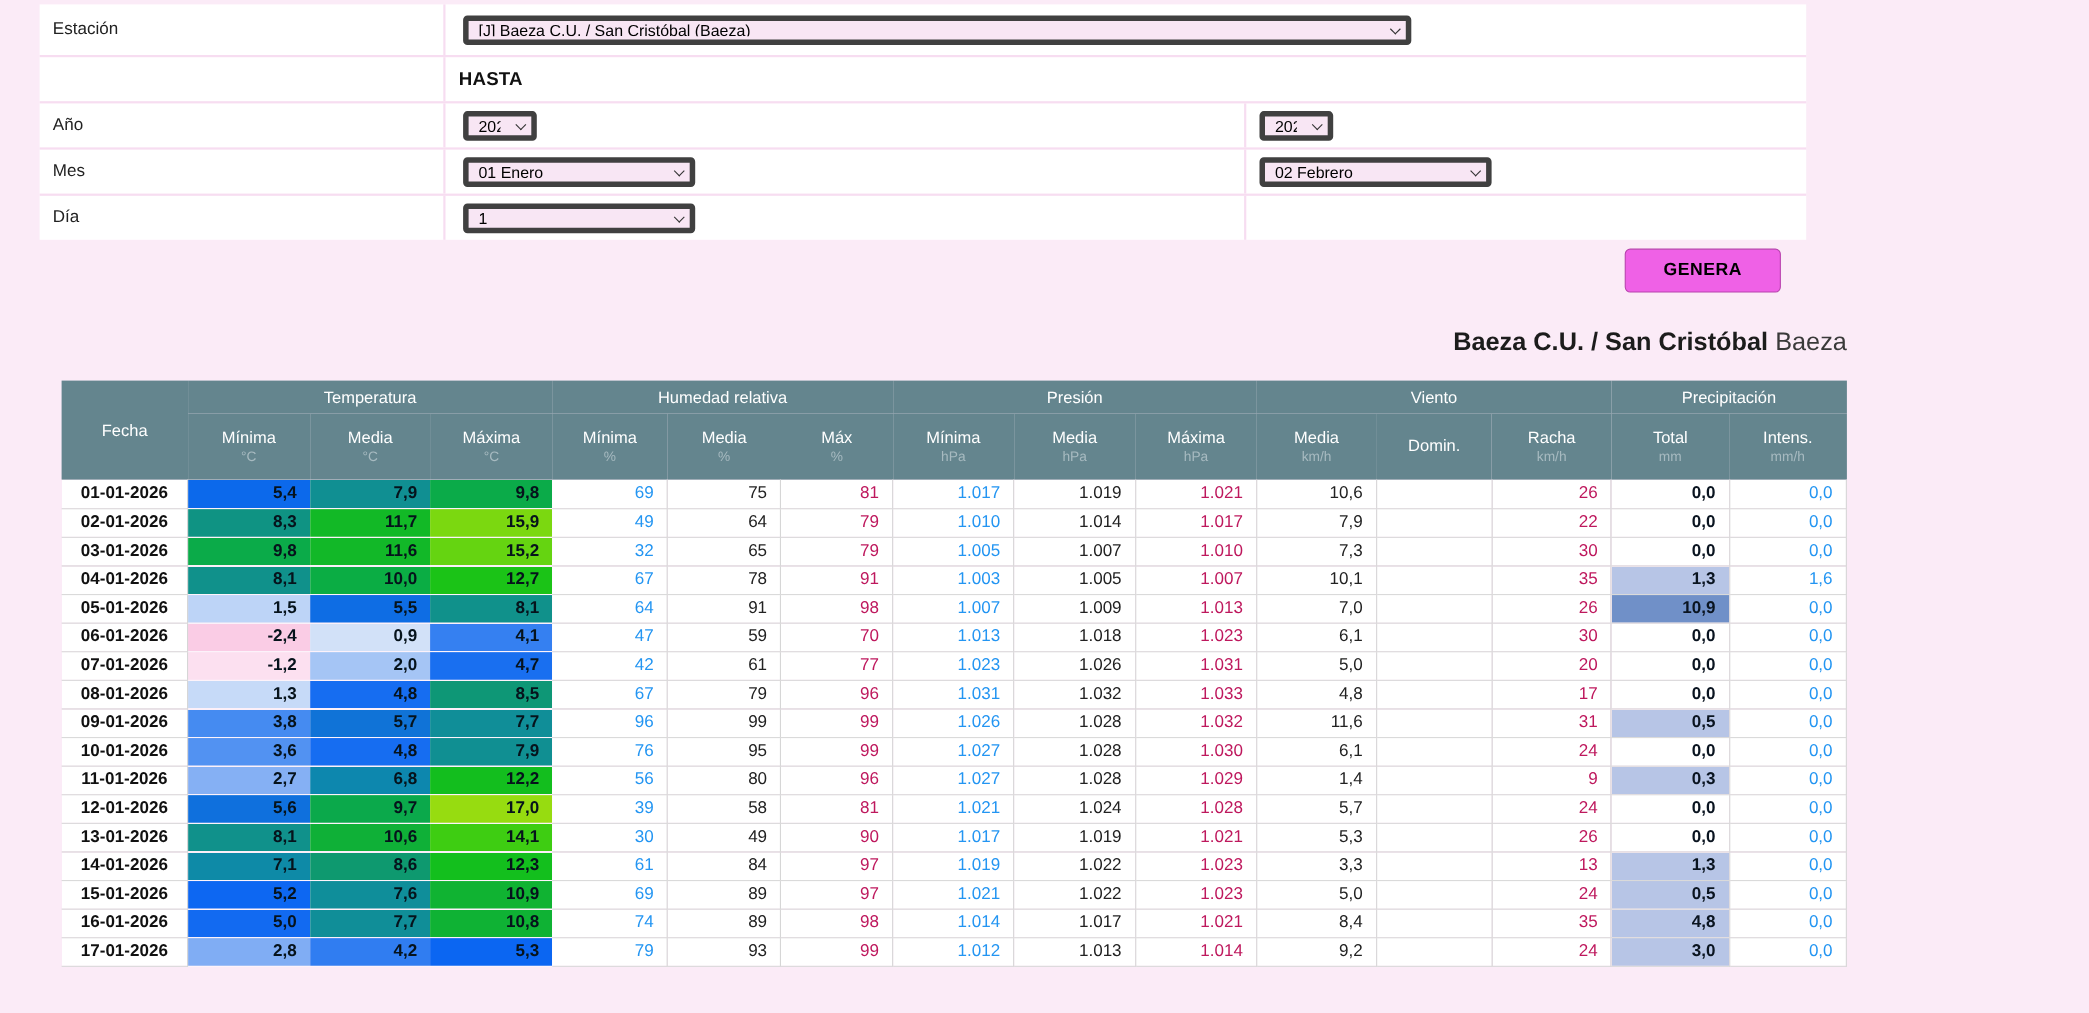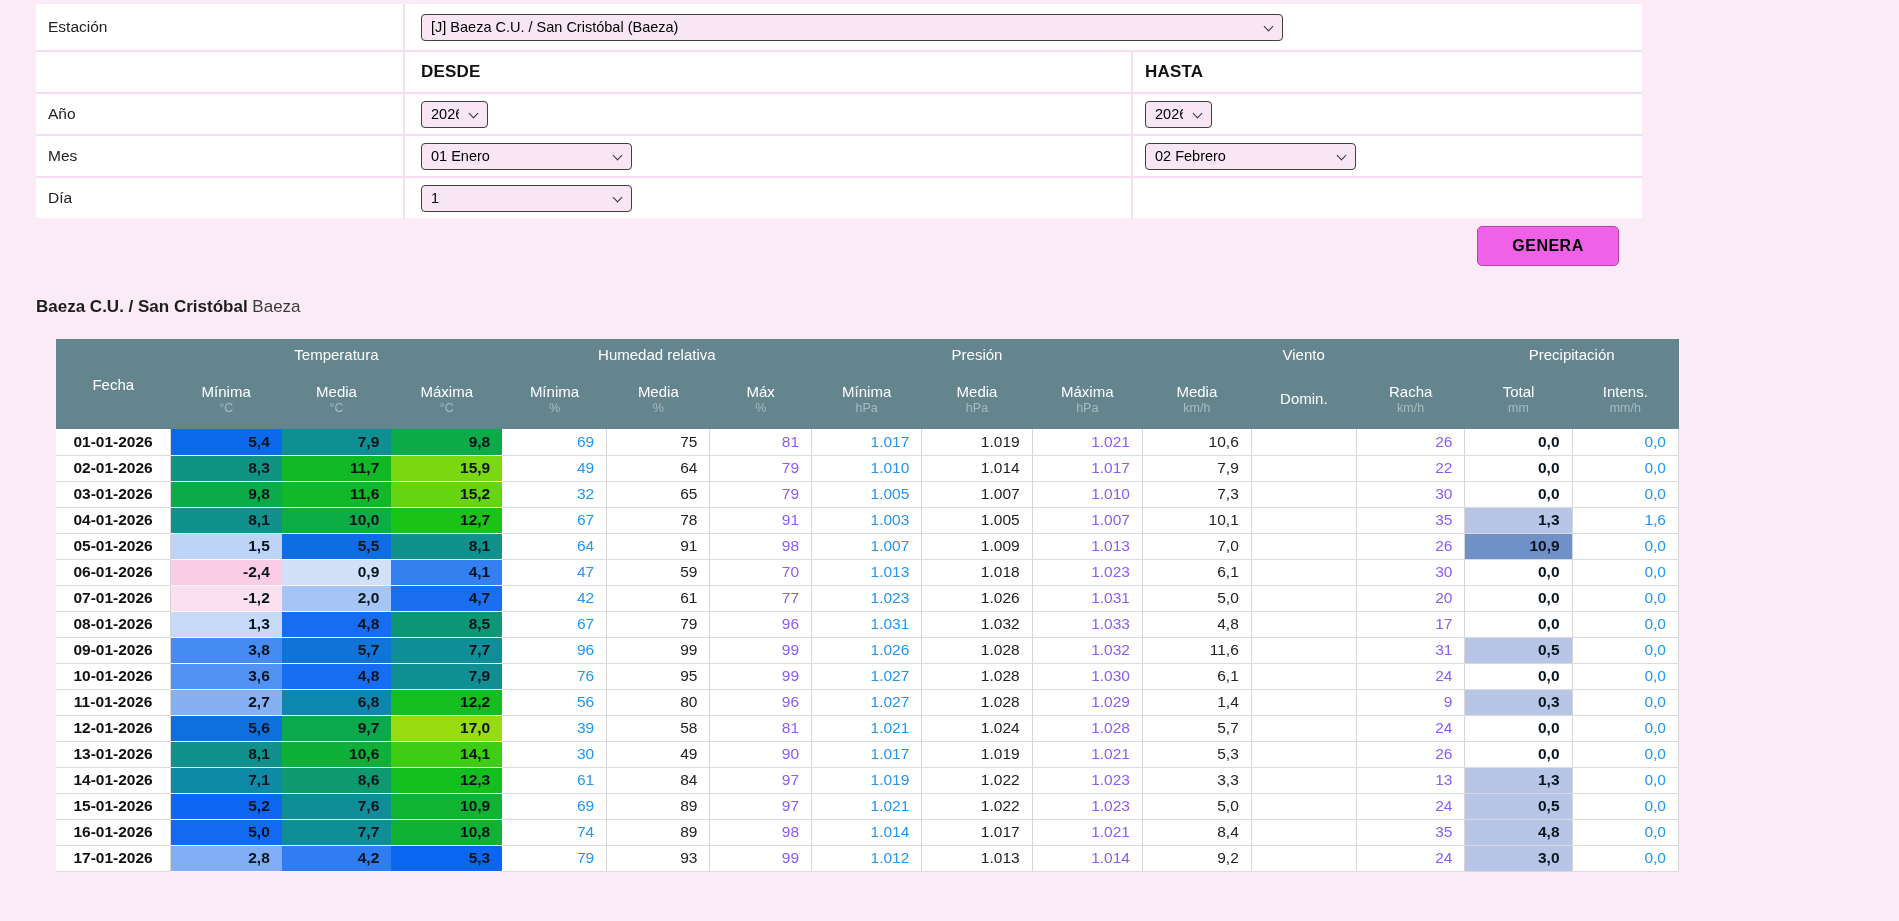--- a/index.html
+++ b/index.html
@@ -19,80 +19,79 @@
   .fcell { display:flex; align-items:center; }
   .fcell.label { width:369px; padding-left:12px; font-size:15.5px; color:#222;
                  border-right:2px solid #f7ddf1; }
   .fcell.desde { width:728px; padding-left:16px; border-right:2px solid #f7ddf1; }
   .fcell.hasta { flex:1; padding-left:12px; }
   .fcell.span  { flex:1; padding-left:16px; }
   .col-head { font-weight:bold; font-size:17px; color:#111; letter-spacing:.2px; }
   .selwrap { position:relative; display:inline-block; }
   select {
     appearance:none; -webkit-appearance:none; -moz-appearance:none;
-    background:#f8e6f4; border:1px solid #404040; border-radius:4px;
+    background:#f8e6f4; border:5px solid #404040; border-radius:4px;
     height:27px; padding:2px 28px 3px 9px; font-size:14.5px; color:#000;
     font-family:"Liberation Sans", sans-serif; outline:none;
   }
   select.w-station { width:862px; }
   select.w-year { width:67px; }
   select.w-md { width:211px; }
   .chev { position:absolute; right:11px; top:9px; width:7px; height:7px;
           border-right:1.6px solid #333; border-bottom:1.6px solid #333;
           transform:rotate(45deg); pointer-events:none; }
   
   .genera-row { height:55px; display:flex; justify-content:flex-end; align-items:center;
                 padding-right:60px; }
   .genera-btn {
     width:142px; height:40px; background:#ef61e6; border:1.5px solid #b843ae;
     border-radius:5px; font-family:"Liberation Sans", sans-serif;
     font-weight:bold; font-size:16px; color:#000; letter-spacing:.5px; cursor:pointer;
   }
   
-  .station-title { margin:24px 0 0 36px; font-size:17px; color:#1c1c1c; }
+  .station-title { margin:24px 0 0 36px; font-size:23px; color:#1c1c1c;text-align:right; }
   .station-title .b { font-weight:bold; }
   .station-title .r { font-weight:normal; color:#3a3a3a; }
   
   table.weather { border-collapse:collapse; table-layout:fixed; margin:22px 0 0 56px; }
   thead th { background:#64858e; color:#fff; font-weight:normal; vertical-align:middle; }
   th.group { height:30px; font-size:15px; }
   th.sub { height:60px; }
   th.sub .lbl { font-size:15px; line-height:18px; }
   th.sub .unit { font-size:12.5px; line-height:15px; color:#a7bac0; min-height:15px; }
   th.fecha { font-size:15px; }
   tbody td {
     height:26px; border-bottom:1px solid #dadada; border-right:1px solid #d6d6d6;
     font-size:15.5px; white-space:nowrap; overflow:hidden; background:#fff;
     padding:0 12px 0 2px; text-align:right; color:#222;
   }
   tbody td.c-date { text-align:center; font-weight:bold; color:#111; padding:0 2px; }
   tbody td.c-temp { font-weight:bold; color:#06131c; border-right:none;
                     border-bottom:1px solid rgba(255,255,255,.45); }
   tbody td.c-blue { color:#2395f2; }
-  tbody td.c-red { color:#8b5cf6;margin-left:48px; }
+  tbody td.c-red { color:#be185d;margin-left:48px; }
   tbody td.c-total { font-weight:bold; color:#0a1420; }
 </style>
 </head>
 <body>
 
 <div class="page">
 
   <div class="form-panel">
     <div class="form-row tall">
       <div class="fcell label">Estación</div>
       <div class="fcell span">
         <span class="selwrap">
           <select class="w-station"><option>[J] Baeza C.U. / San Cristóbal (Baeza)</option></select>
           <span class="chev"></span>
         </span>
       </div>
     </div>
     <div class="form-row">
       <div class="fcell label"></div>
-      <div class="fcell desde col-head">DESDE</div>
       <div class="fcell hasta col-head">HASTA</div>
     </div>
     <div class="form-row">
       <div class="fcell label">Año</div>
       <div class="fcell desde">
         <span class="selwrap">
           <select class="w-year"><option>2026</option></select>
           <span class="chev"></span>
         </span>
       </div>

